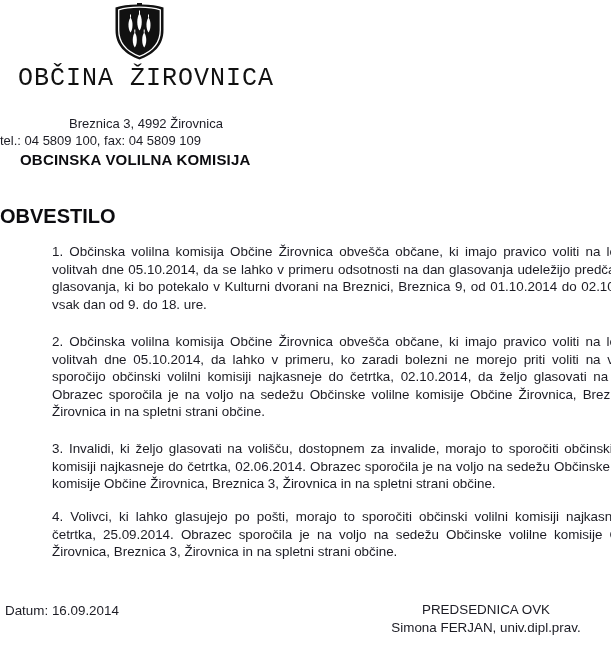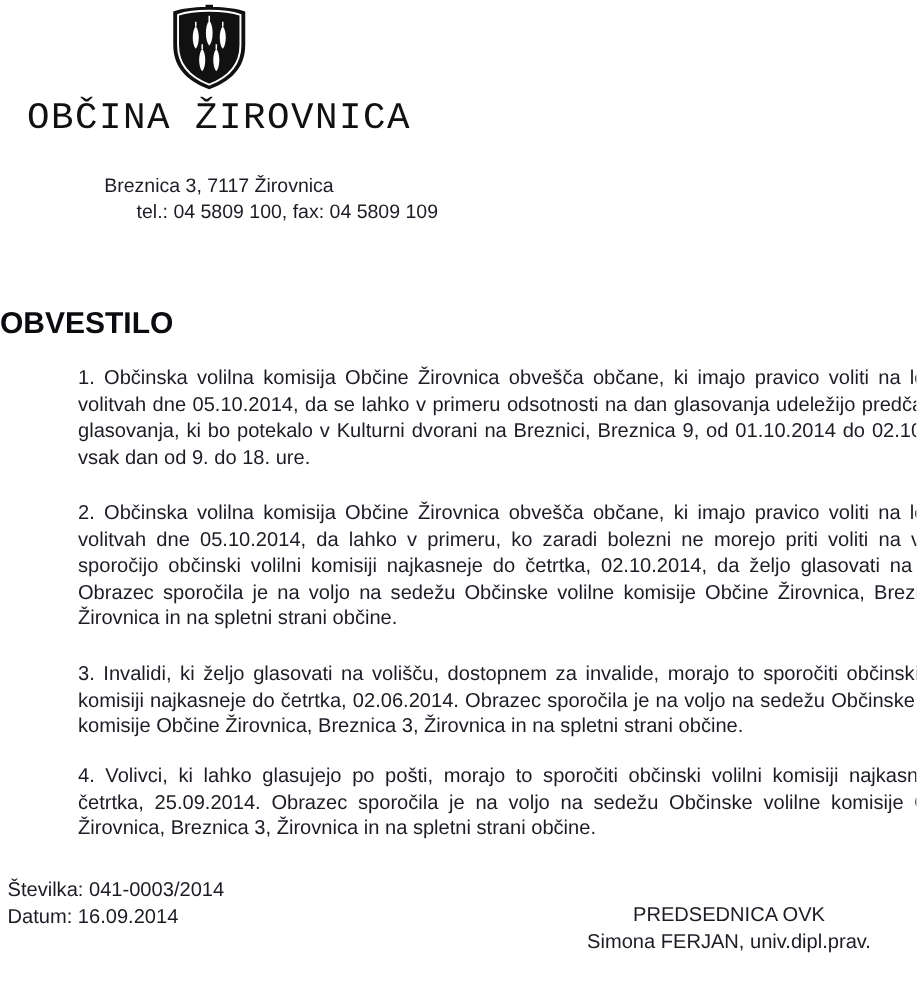--- a/index.html
+++ b/index.html
@@ -20,21 +20,21 @@
     left: 0; top: 64px; width: 292px;
     text-align: center;
     font-family: Liberation Mono, monospace;
     font-weight: 400;
     font-size: 25px;
     letter-spacing: 1px;
     color: #111111;
     white-space: nowrap;
   }
   .addr1 { left: 0; top: 116px; width: 292px; text-align: center; font-size: 13px; }
-  .addr2 { left: 0; top: 133px; width: 292px; text-align: right; font-size: 13px; }
+  .addr2 { left: 0; top: 133px; width: 292px; text-align: left; font-size: 13px; }
 
   .dept {
     left: 20px; top: 151px;
     font-size: 15px;
     font-weight: 700;
     letter-spacing: 0.2px;
     color: #0c0c10;
     white-space: nowrap;
   }
 
@@ -94,31 +94,31 @@
         <path d="M0 -7.5 C2.7 -4.5 2.7 4.5 0 7.5 C-2.7 4.5 -2.7 -4.5 0 -7.5 Z"></path>
       </g>
       <g transform="translate(32.2 37)">
         <rect x="-0.5" y="-10.5" width="1" height="3.2"></rect>
         <path d="M0 -7.5 C2.7 -4.5 2.7 4.5 0 7.5 C-2.7 4.5 -2.7 -4.5 0 -7.5 Z"></path>
       </g>
     </g>
   </svg>
 
   <div class="abs org-name">OBČINA ŽIROVNICA</div>
-  <div class="abs addr1">Breznica 3, 7117 Žirovnica</div>
+  <div class="abs addr1">Breznica 3, 4992 Žirovnica</div>
   <div class="abs addr2">tel.: 04 5809 100, fax: 04 5809 109</div>
+  <div class="abs dept">OBCINSKA VOLILNA KOMISIJA</div>
 
   <div class="abs title">OBVESTILO</div>
 
   <div class="abs para para-1">1. Občinska volilna komisija Občine Žirovnica obvešča občane, ki imajo pravico voliti na lokalnih volitvah dne 05.10.2014, da se lahko v primeru odsotnosti na dan glasovanja udeležijo predčasnega glasovanja, ki bo potekalo v Kulturni dvorani na Breznici, Breznica 9, od 01.10.2014 do 02.10.2014, vsak dan od 9. do 18. ure.</div>
   <div class="abs para para-2">2. Občinska volilna komisija Občine Žirovnica obvešča občane, ki imajo pravico voliti na lokalnih volitvah dne 05.10.2014, da lahko v primeru, ko zaradi bolezni ne morejo priti voliti na volišče, sporočijo občinski volilni komisiji najkasneje do četrtka, 02.10.2014, da željo glasovati na domu. Obrazec sporočila je na voljo na sedežu Občinske volilne komisije Občine Žirovnica, Breznica 3, Žirovnica in na spletni strani občine.</div>
   <div class="abs para para-3">3. Invalidi, ki željo glasovati na volišču, dostopnem za invalide, morajo to sporočiti občinski volilni komisiji najkasneje do četrtka, 02.06.2014. Obrazec sporočila je na voljo na sedežu Občinske volilne komisije Občine Žirovnica, Breznica 3, Žirovnica in na spletni strani občine.</div>
   <div class="abs para para-4">4. Volivci, ki lahko glasujejo po pošti, morajo to sporočiti občinski volilni komisiji najkasneje do četrtka, 25.09.2014. Obrazec sporočila je na voljo na sedežu Občinske volilne komisije Občine Žirovnica, Breznica 3, Žirovnica in na spletni strani občine.</div>
 
-  <div class="abs num-line">Številka:  041-0003/2014</div>
   <div class="abs date-line">Datum:  16.09.2014</div>
 
   <div class="abs sig-block">
     <div class="sig-title">PREDSEDNICA OVK</div>
     <div class="sig-name">Simona FERJAN, univ.dipl.prav.</div>
   </div>
 
 </div>
 
 </body></html>

